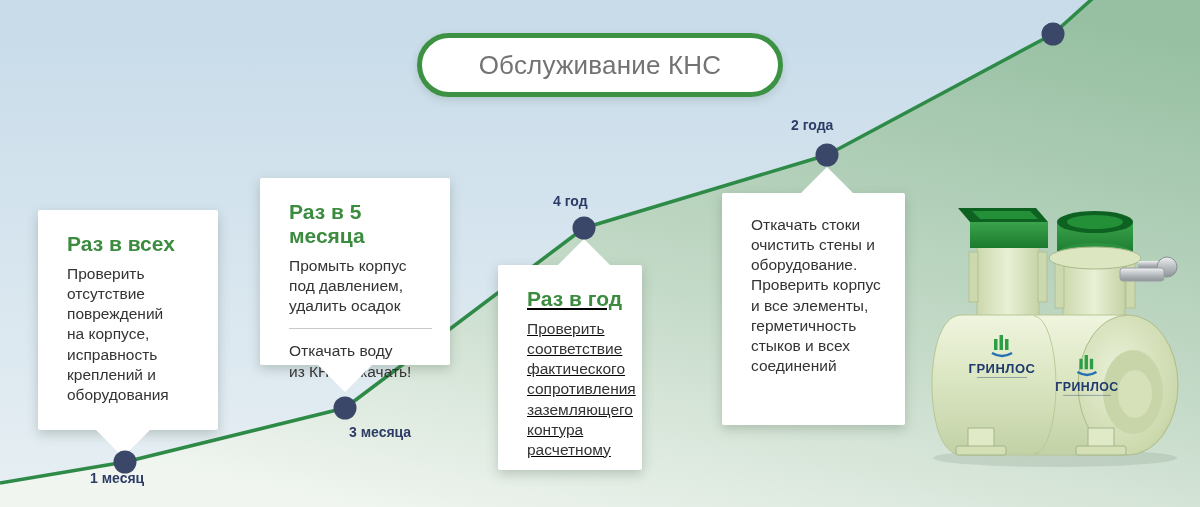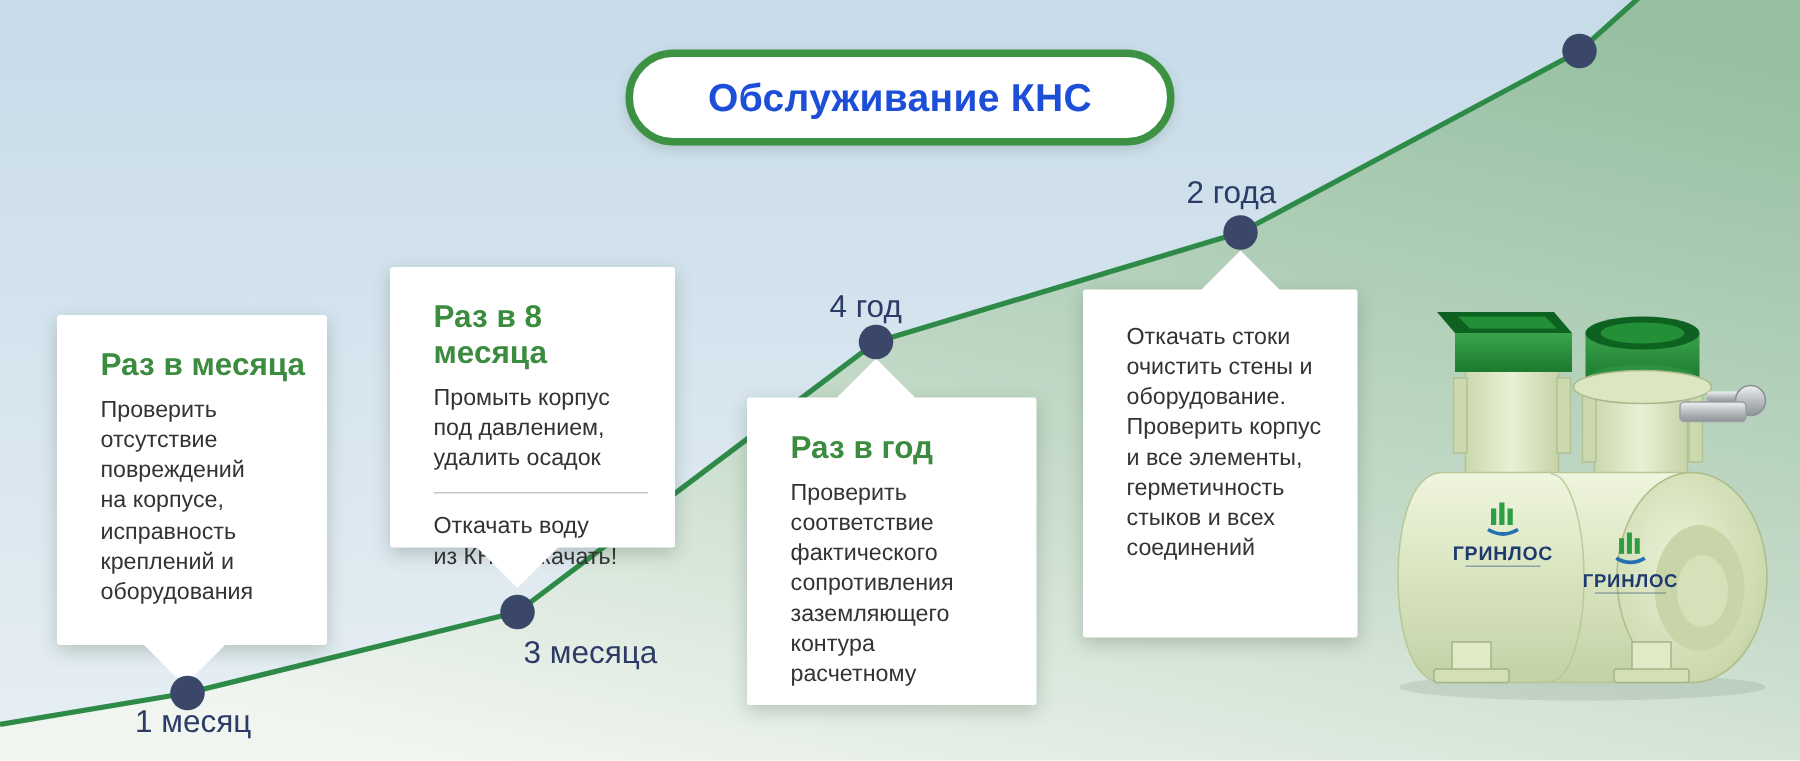--- a/index.html
+++ b/index.html
@@ -12,45 +12,45 @@
   .fg{pointer-events:none;}
 
   
   .pill{
     position:absolute;left:417px;top:33px;width:366px;height:64px;
     background:#fff;border:5px solid #3c9143;border-radius:34px;
     display:flex;align-items:center;justify-content:center;
     box-shadow:0 3px 8px rgba(60,90,60,.18);
     box-sizing:border-box;
   }
-  .pill span{color:#1d4ed8;font-size:26px;font-weight:bold;letter-spacing:.2px;}
+  .pill span{color:#737373;font-size:26px;font-weight:normal;letter-spacing:.2px;}
 
   
   .card{
     position:absolute;background:#fff;border-radius:2px;
     box-shadow:0 4px 12px rgba(70,90,70,.28);
     padding:22px 10px 16px 29px;box-sizing:border-box;
   }
   .card-title{color:#3c8c3f;font-size:21px;font-weight:bold;margin:0 0 8px 0;}
   .card-body{color:#333;font-size:15.5px;line-height:1.3;white-space:pre-line;}
   .card-divider{border:none;border-top:1px solid #c9c9c9;margin:12px 8px 12px 0;}
   .card1{left:38px;top:210px;width:180px;height:220px;}
   .card2{left:260px;top:178px;width:190px;height:187px;}
-  .card3{left:498px;top:265px;width:193px;height:205px;}
+  .card3{left:498px;top:265px;width:144px;height:205px;text-decoration:underline;}
   .card4{left:722px;top:193px;width:183px;height:232px;}
   .tail{position:absolute;width:0;height:0;}
   .tail-down{border-left:28px solid transparent;border-right:28px solid transparent;border-top:28px solid #fff;bottom:-27px;}
   .tail-up{border-left:28px solid transparent;border-right:28px solid transparent;border-bottom:28px solid #fff;top:-26px;}
   .card1 .tail{left:57px;}
   .card2 .tail{left:57px;}
   .card3 .tail{left:58px;}
   .card4 .tail{left:77px;}
 
   
-  .tl-label{position:absolute;color:#2c3c66;font-size:21px;font-weight:normal;white-space:nowrap;}
+  .tl-label{position:absolute;color:#2c3c66;font-size:14px;font-weight:bold;white-space:nowrap;}
   .lbl1{left:90px;top:470px;}
   .lbl2{left:301px;top:424px;margin-left:48px;}
   .lbl3{left:553px;top:193px;}
   .lbl4{left:791px;top:117px;}
 </style>
 </head>
 <body>
 
 <div class="canvas">
 
@@ -143,33 +143,33 @@
           <rect x="3" y="-16" width="3.5" height="11" fill="#2e9e44"></rect>
           <path d="M -10,-2 Q 0,4 10,-2" fill="none" stroke="#2470b3" stroke-width="2.5"></path>
         </g>
         <text x="0" y="18" text-anchor="middle" font-size="13" font-weight="bold" fill="#1e3a6e" letter-spacing="0.5" font-family="Liberation Sans, sans-serif">ГРИНЛОС</text>
         <rect x="-25" y="22" width="50" height="1" fill="#1e3a6e" opacity="0.4"></rect>
       </g>
     </g>
   </svg>
 
   <div class="card card1">
-    <div class="card-title">Раз в месяца</div>
+    <div class="card-title">Раз в всех</div>
     <div class="card-body">Проверить
 отсутствие
 повреждений
 на корпусе,
 исправность
 креплений и
 оборудования</div>
     <div class="tail tail-down"></div>
   </div>
 
   <div class="card card2">
-    <div class="card-title">Раз в 8 месяца</div>
+    <div class="card-title">Раз в 5 месяца</div>
     <div class="card-body">Промыть корпус
 под давлением,
 удалить осадок</div>
     <hr class="card-divider">
     <div class="card-body">Откачать воду
 из КНС откачать!</div>
     <div class="tail tail-down"></div>
   </div>
 
   <div class="card card3">

